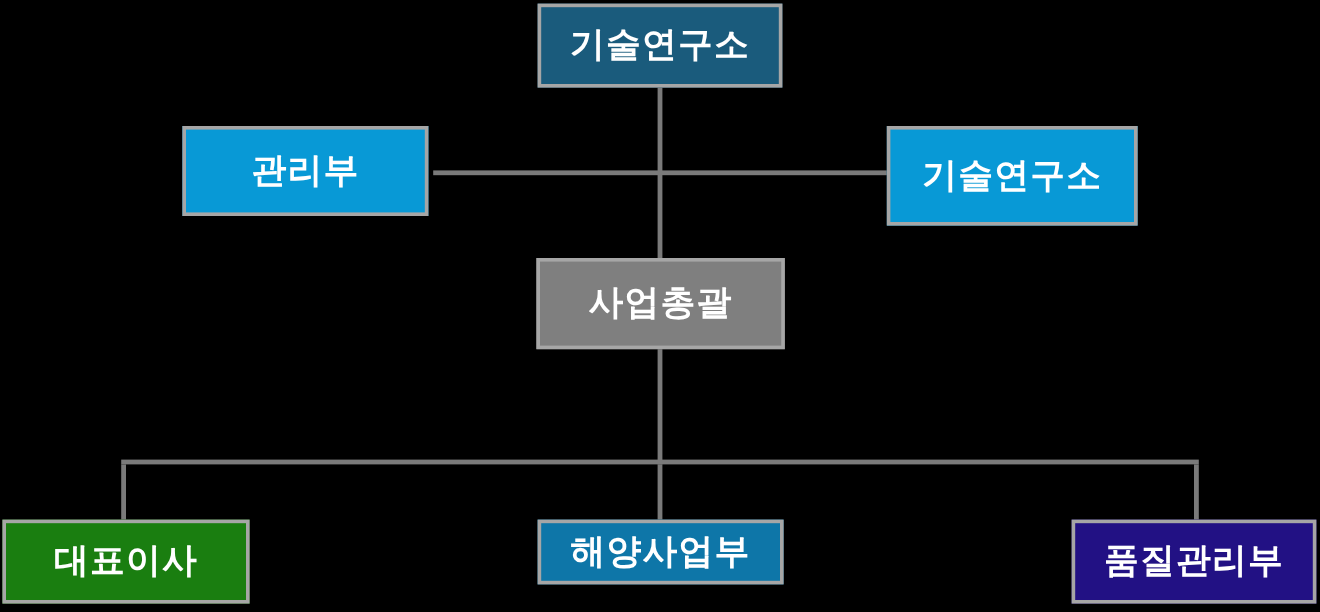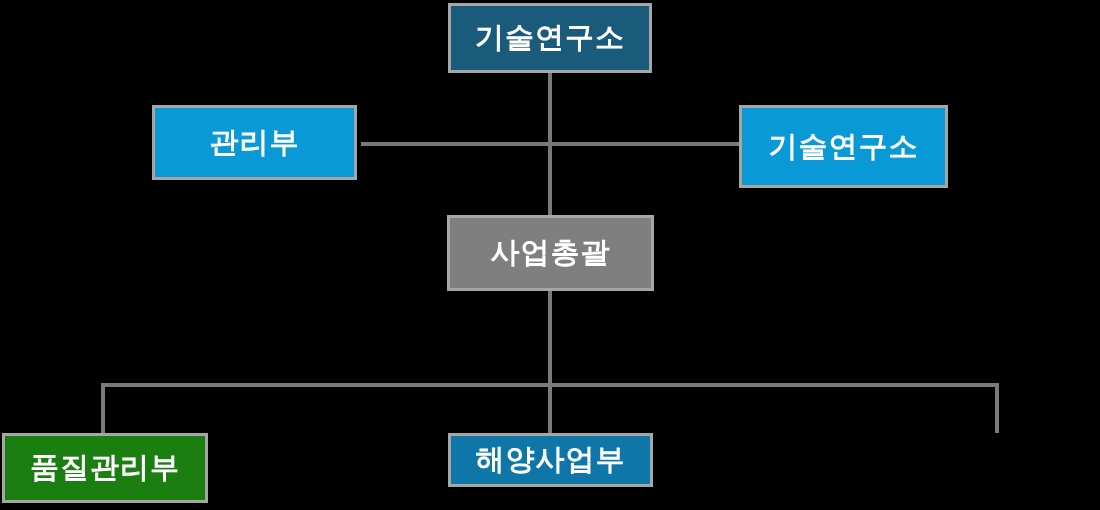--- a/index.html
+++ b/index.html
@@ -74,21 +74,24 @@
 
   <div class="node" id="n-tech" style="background-color: rgb(8, 153, 214);">
     <span>기술연구소</span>
   </div>
 
   <div class="node" id="n-biz" style="background-color: rgb(127, 127, 127);">
     <span>사업총괄</span>
   </div>
 
   <div class="node" id="n-public" style="background-color: rgb(26, 126, 16);">
-    <span>품질관리부</span>
+    <span>대표이사</span>
   </div>
 
   <div class="node" id="n-marine" style="background-color: rgb(14, 118, 168);">
     <span>해양사업부</span>
   </div>
 
+  <div class="node" id="n-quality" style="background-color: rgb(34, 17, 132);">
+    <span>품질관리부</span>
+  </div>
 
 </div>
 
 </body></html>

